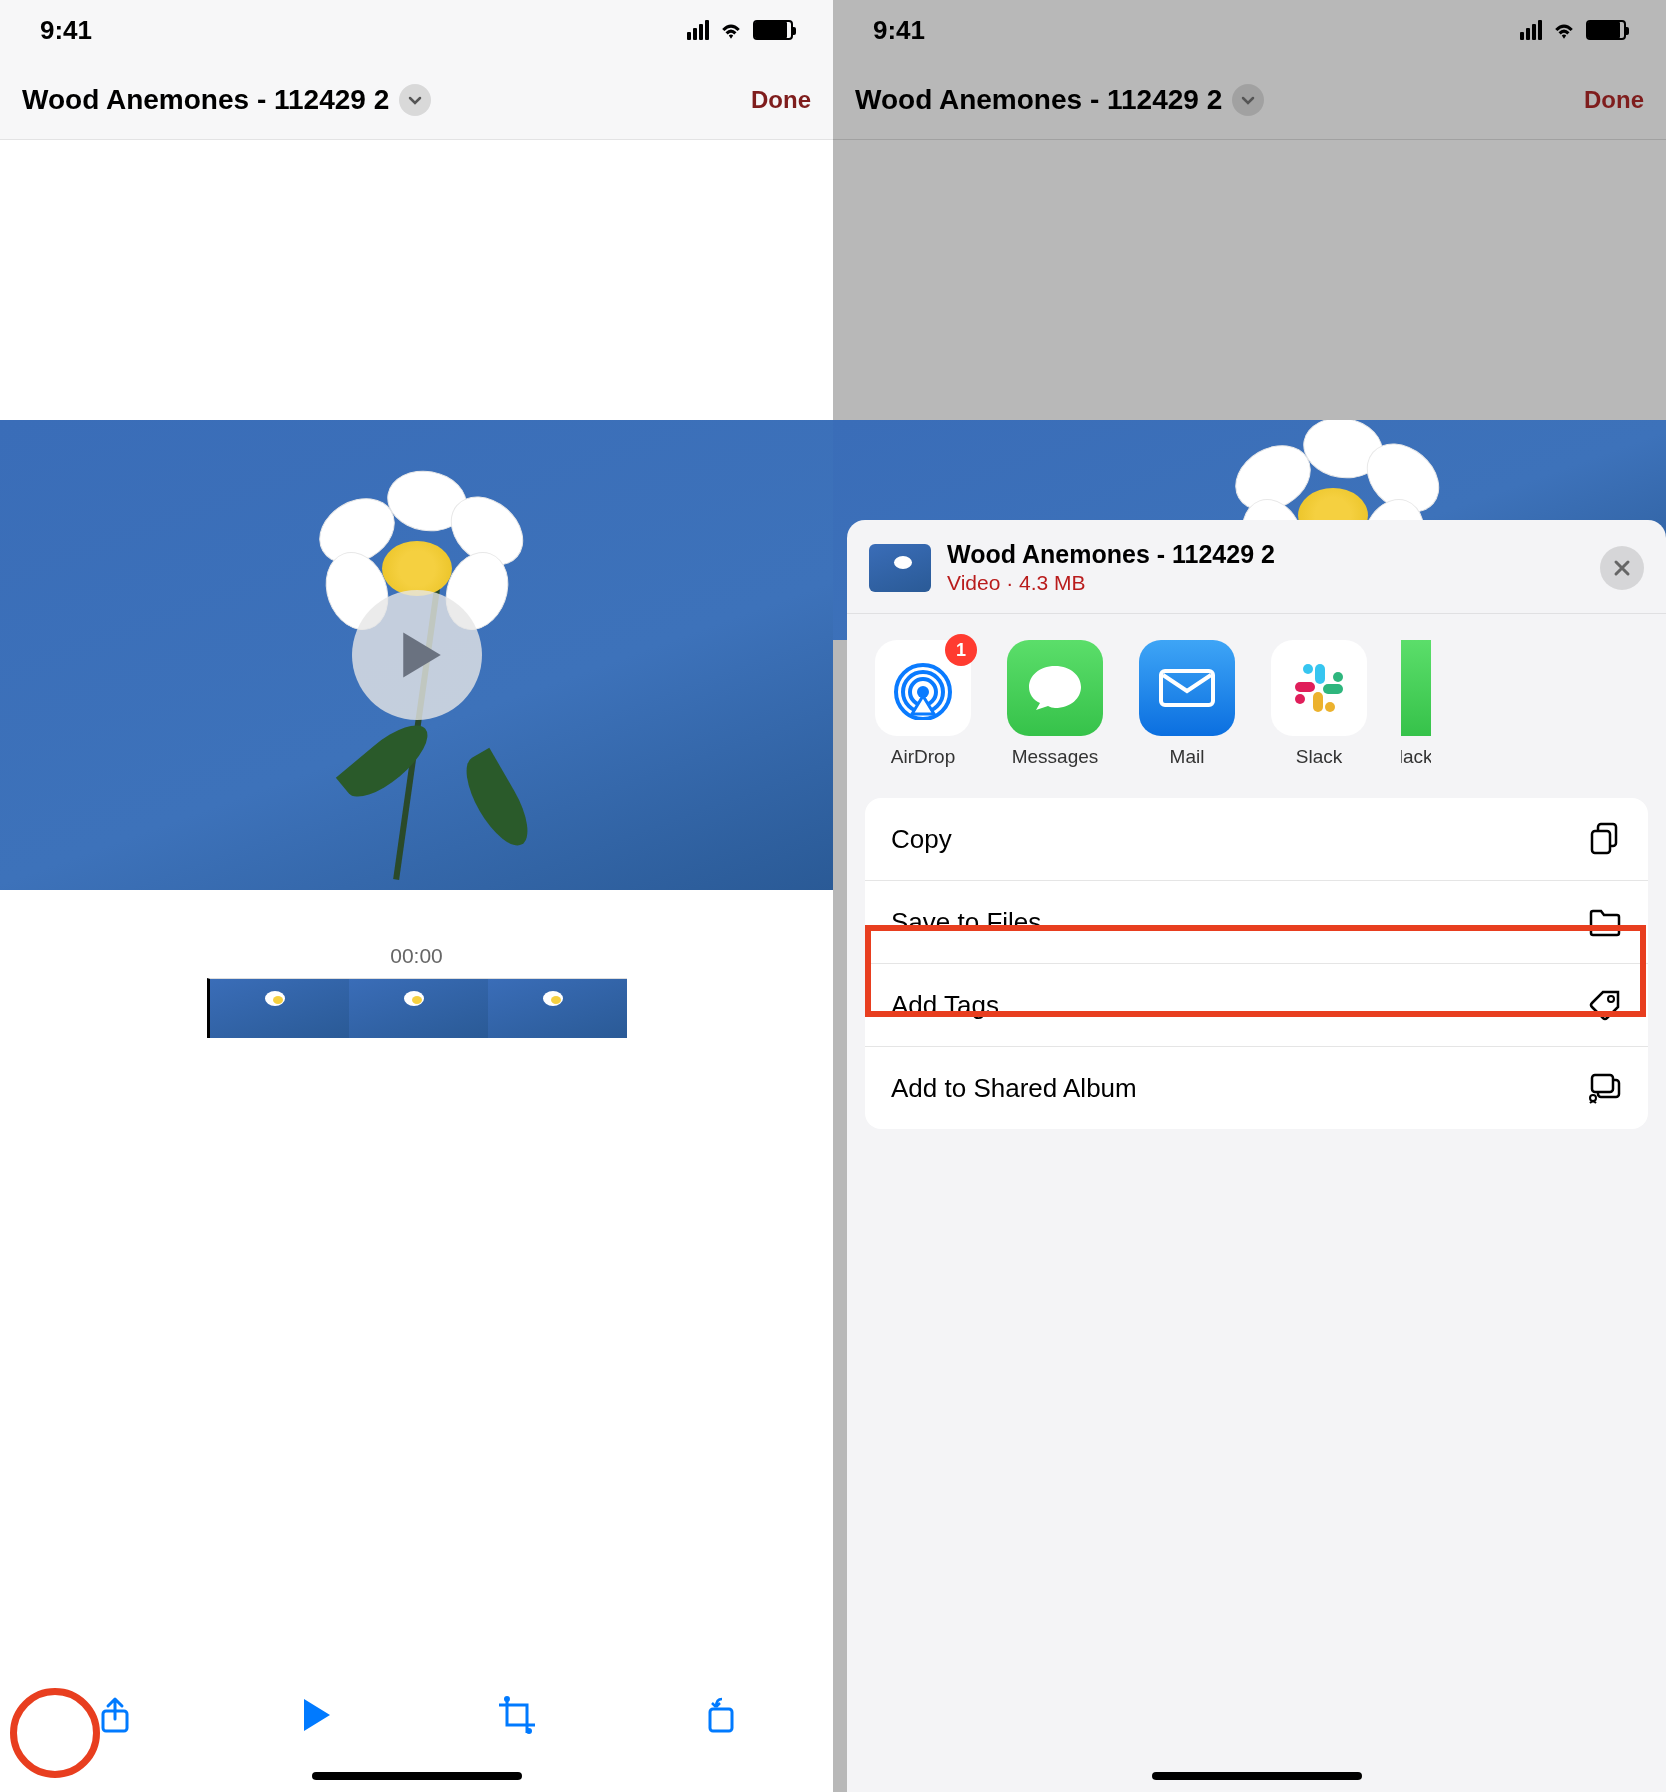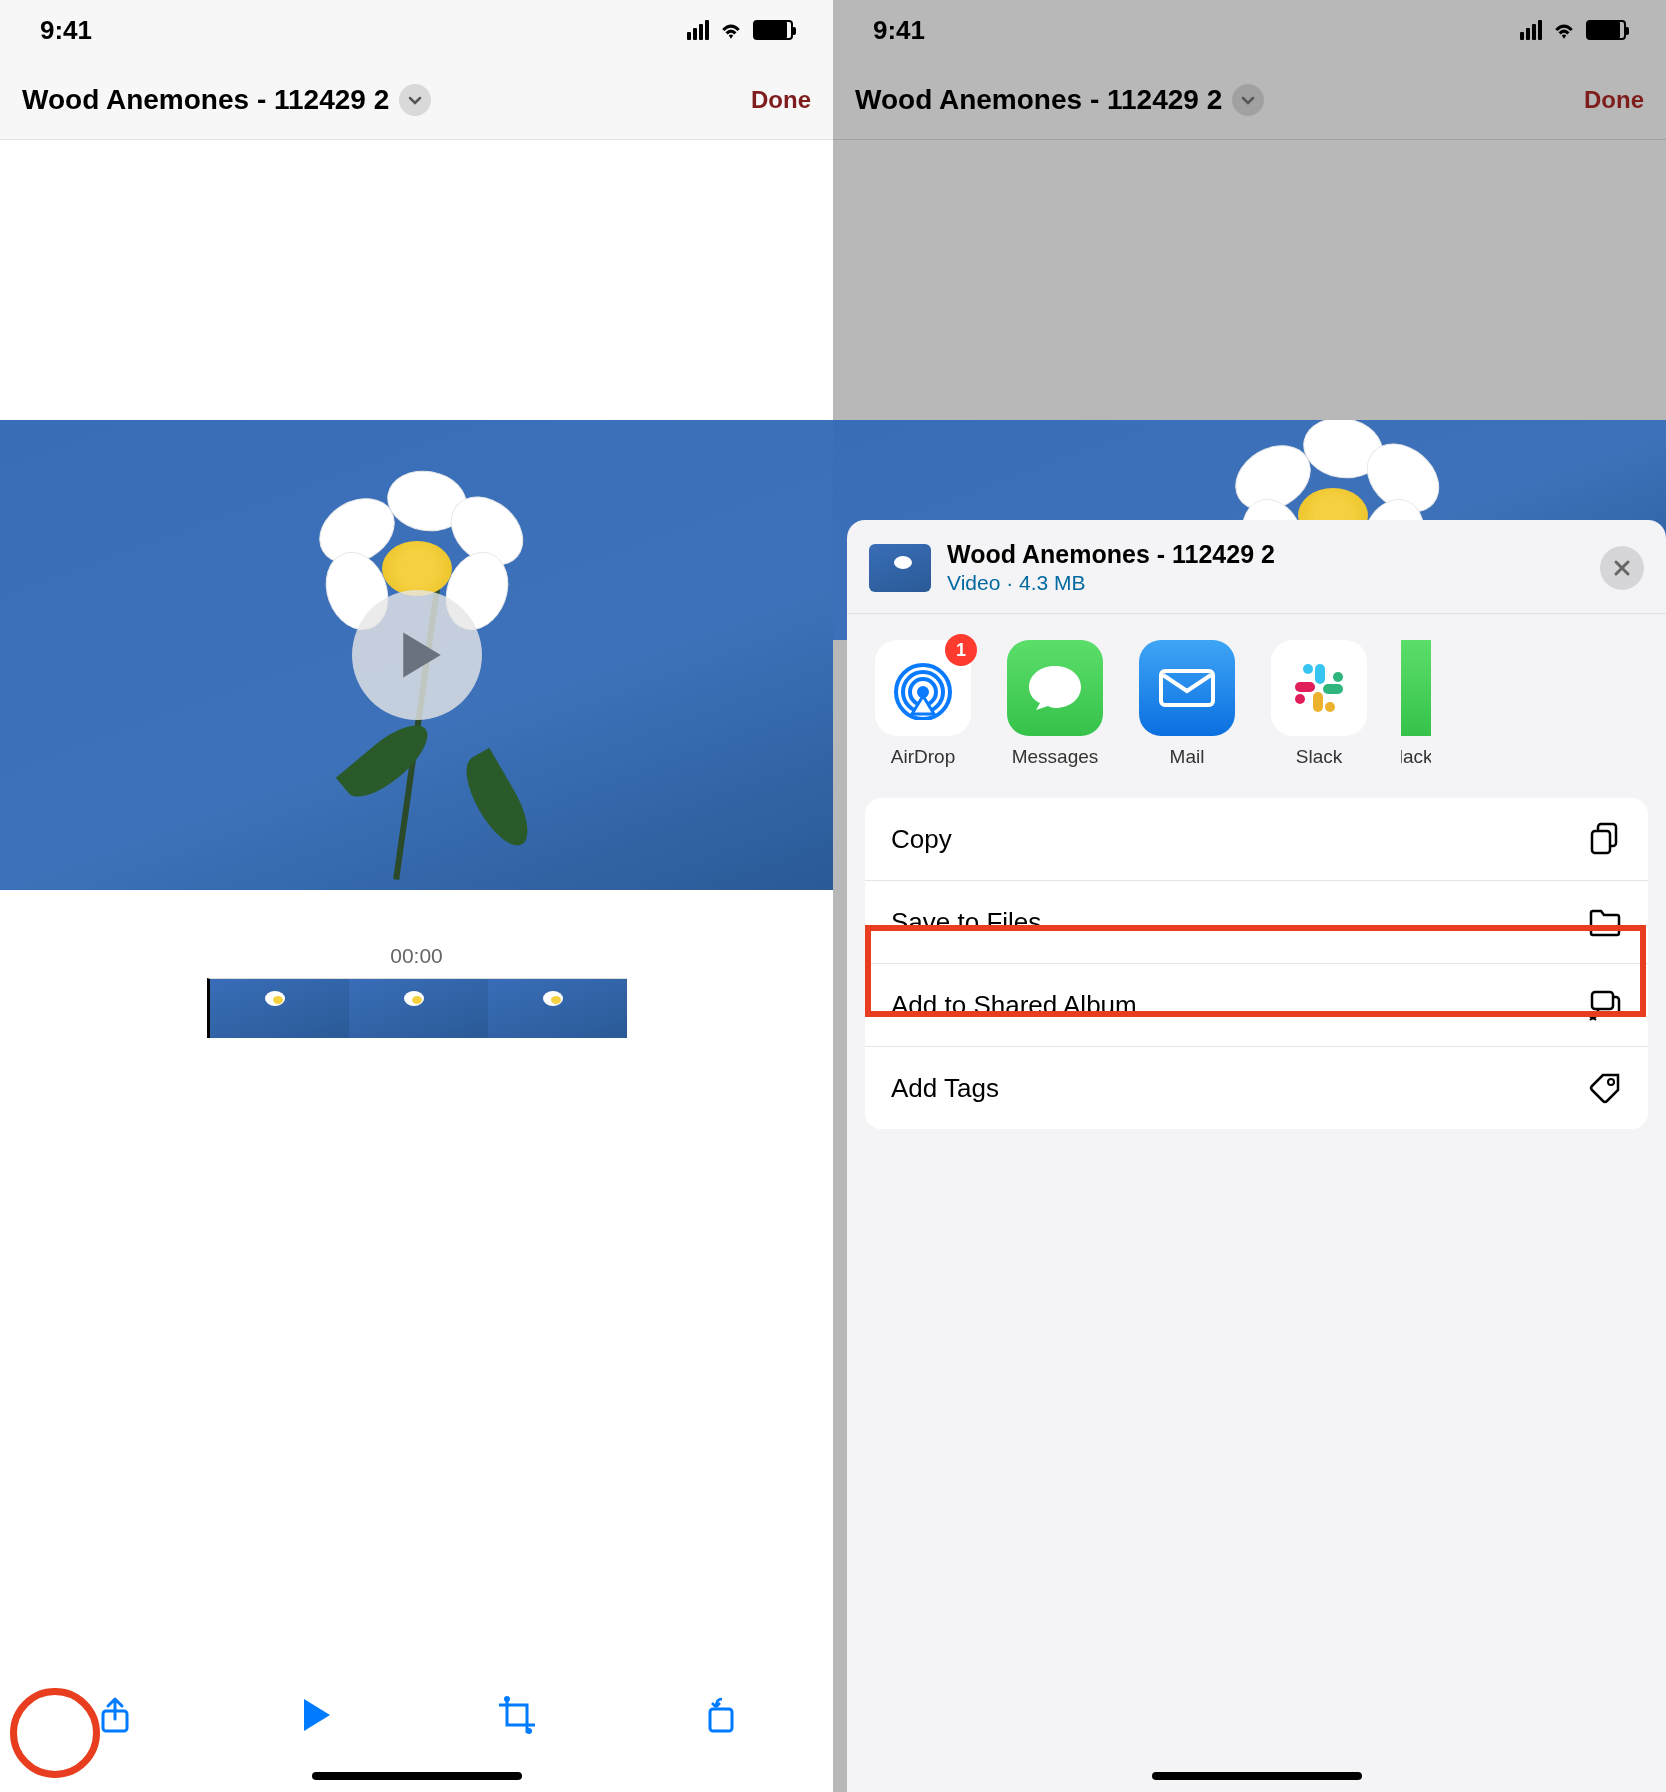--- a/index.html
+++ b/index.html
@@ -203,21 +203,21 @@
   .share-thumb {
     width:62px; height:48px;
     background: linear-gradient(160deg,#3a6db8,#2a5a96);
     border-radius:6px;
     position:relative;
     overflow:hidden;
   }
   .share-thumb .mf { position:absolute; width:18px;height:13px;background:#fff;border-radius:50%;left:40%;top:25%;}
   .share-title-block { flex:1; }
   .share-title { font-size:25px; font-weight:600; }
-  .share-sub { font-size:21px; color:#0369a1; margin-top:2px;}
+  .share-sub { font-size:21px; color:#b91c1c; margin-top:2px;}
   .share-sub .dot::before { content:" · "; }
   .close-btn {
     width:44px;height:44px;border-radius:50%;
     background:rgba(0,0,0,0.12);
     display:flex;align-items:center;justify-content:center;
   }
   .close-btn svg{width:20px;height:20px;}
   
   .app-row {
     display:flex;
@@ -500,34 +500,34 @@
             <rect x="4" y="9" width="18" height="22" rx="3" stroke="#000" stroke-width="2.5" fill="#fff"></rect>
           </svg>
       </div>
       <div class="action-row">
         <span>Save to Files</span>
         <svg viewBox="0 0 34 34">
             <path d="M3 8 L3 28 Q3 30 5 30 L29 30 Q31 30 31 28 L31 12 Q31 10 29 10 L16 10 L13 6 L5 6 Q3 6 3 8 Z" stroke="#000" stroke-width="2.5" fill="none"></path>
           </svg>
       </div>
       <div class="action-row">
+        <span>Add Tags</span>
+        <svg viewBox="0 0 34 34">
+            <path d="M4 15 L15 4 L30 4 L30 19 L19 30 Q17 32 15 30 L4 19 Q2 17 4 15 Z" stroke="#000" stroke-width="2.5" fill="none"></path>
+            <circle cx="23" cy="11" r="3" stroke="#000" stroke-width="2" fill="none"></circle>
+          </svg>
+      </div>
+      <div class="action-row">
         <span>Add to Shared Album</span>
         <svg viewBox="0 0 34 34">
             <rect x="10" y="9" width="21" height="17" rx="3" stroke="#000" stroke-width="2.5" fill="none"></rect>
             <rect x="4" y="4" width="21" height="17" rx="3" stroke="#000" stroke-width="2.5" fill="#fff"></rect>
             <circle cx="5" cy="27" r="3" stroke="#000" stroke-width="2" fill="none"></circle>
             <path d="M2 32 Q5 29 8 32" stroke="#000" stroke-width="2" fill="none"></path>
           </svg>
       </div>
-      <div class="action-row">
-        <span>Add Tags</span>
-        <svg viewBox="0 0 34 34">
-            <path d="M4 15 L15 4 L30 4 L30 19 L19 30 Q17 32 15 30 L4 19 Q2 17 4 15 Z" stroke="#000" stroke-width="2.5" fill="none"></path>
-            <circle cx="23" cy="11" r="3" stroke="#000" stroke-width="2" fill="none"></circle>
-          </svg>
-      </div>
     </div>
 
     <div class="highlight-row"></div>
     <div class="home-indicator"></div>
   </div>
 
 </div>
 
 </body></html>

